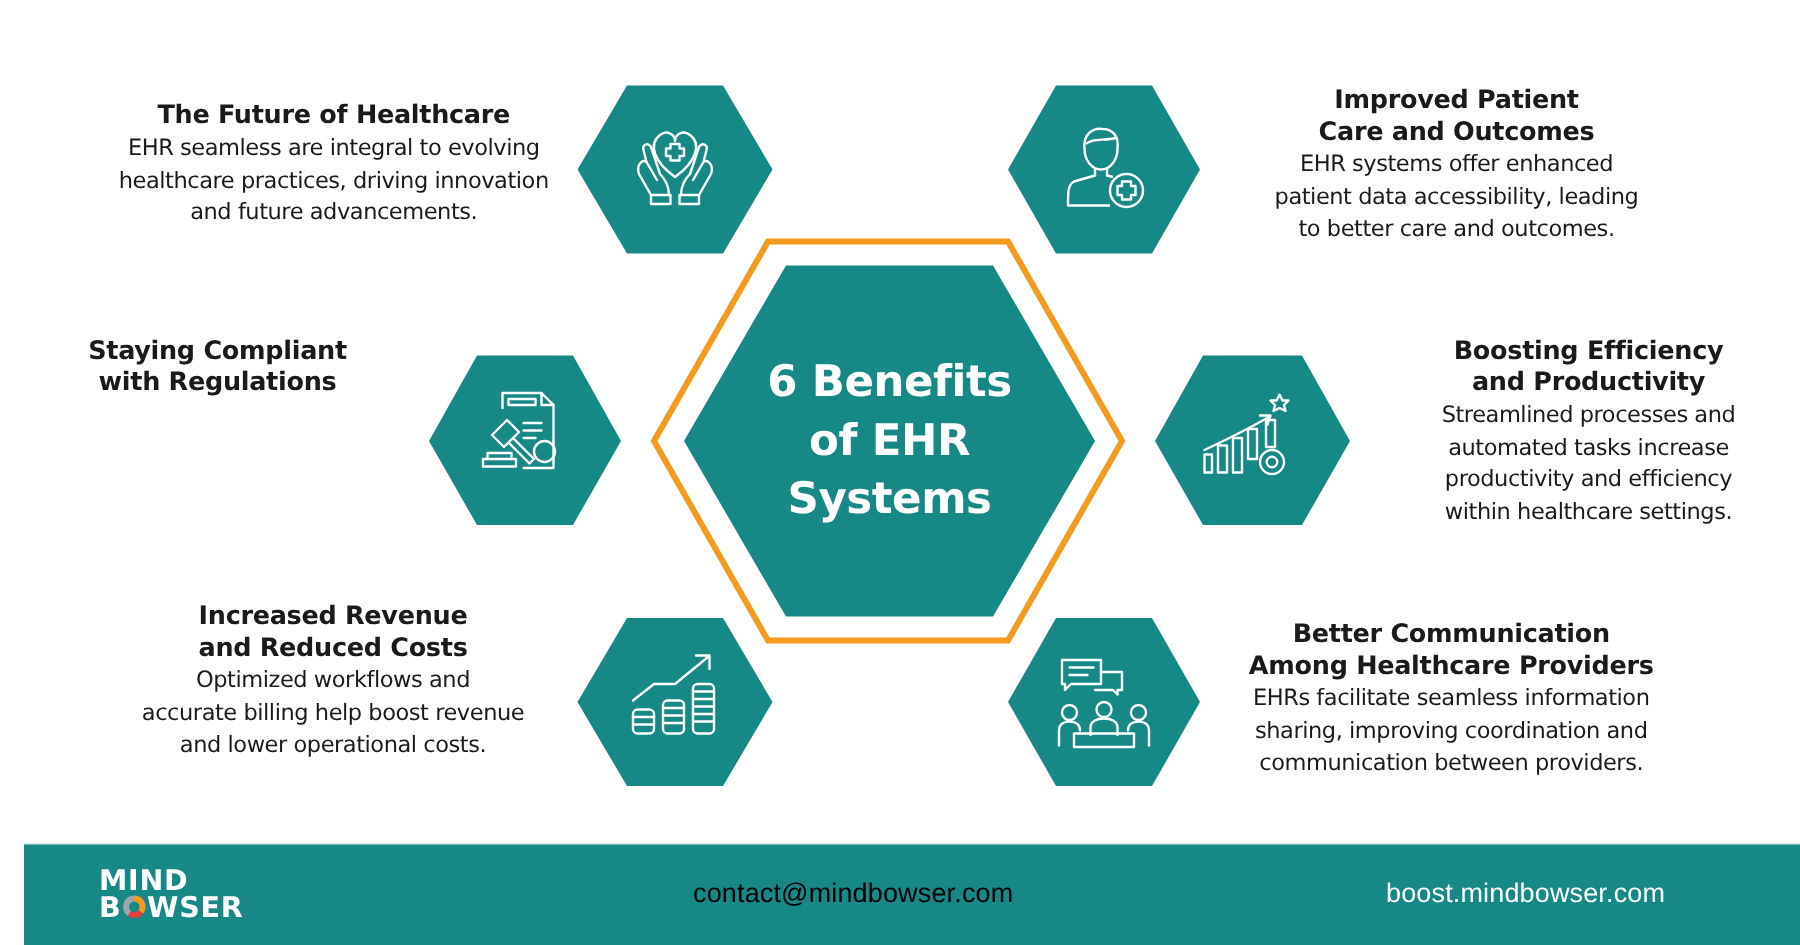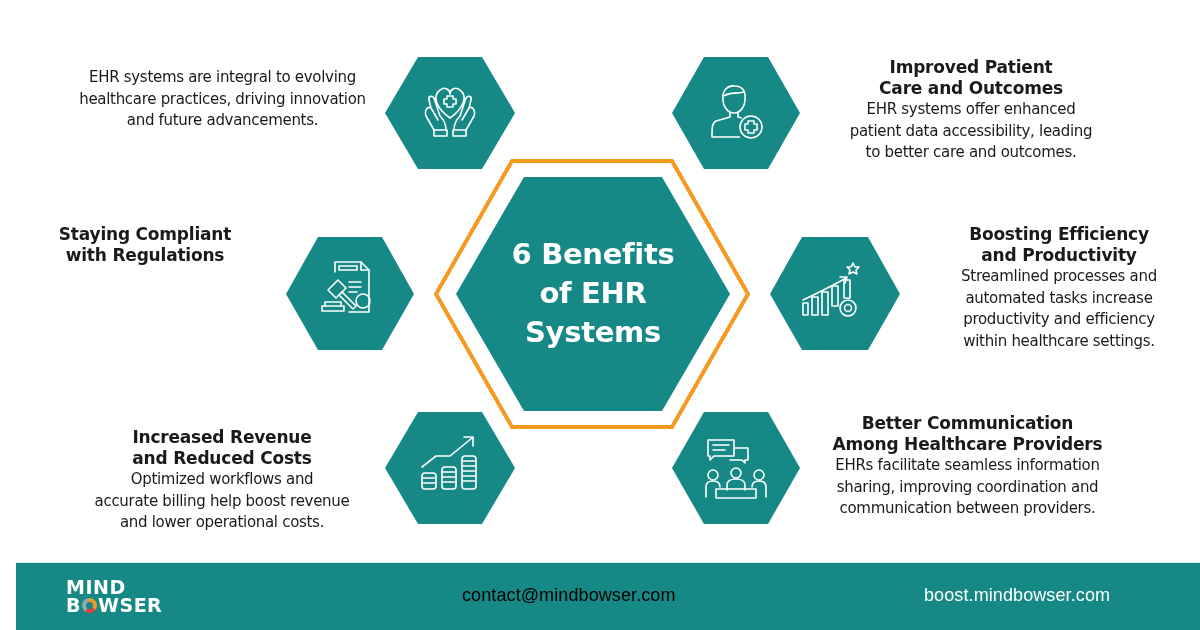--- a/index.html
+++ b/index.html
@@ -116,21 +116,22 @@
         <rect x="716" y="489" width="40" height="9"></rect>
       </g>
     </g>
   </svg>
 
   <div class="center-title">6 Benefits
 of EHR
 Systems</div>
 
   <div class="block" style="left:70px; top:67px; width:305px;">
-    <div class="desc">EHR systems are integral to evolving
+    <div class="title">The Future of Healthcare</div>
+    <div class="desc">EHR seamless are integral to evolving
 healthcare practices, driving innovation
 and future advancements.</div>
   </div>
 
   <div class="block" style="left:826px; top:57px; width:290px;text-align:center;">
     <div class="title">Improved Patient
 Care and Outcomes</div>
     <div class="desc">EHR systems offer enhanced
 patient data accessibility, leading
 to better care and outcomes.</div>
@@ -143,21 +144,21 @@
 
   <div class="block" style="left:934px; top:224px; width:250px;">
     <div class="title">Boosting Efficiency
 and Productivity</div>
     <div class="desc">Streamlined processes and
 automated tasks increase
 productivity and efficiency
 within healthcare settings.</div>
   </div>
 
-  <div class="block" style="left:72px; top:427px; width:300px;">
+  <div class="block" style="left:72px; top:401px; width:300px;">
     <div class="title">Increased Revenue
 and Reduced Costs</div>
     <div class="desc">Optimized workflows and
 accurate billing help boost revenue
 and lower operational costs.</div>
   </div>
 
   <div class="block" style="left:815px; top:413px; width:305px;">
     <div class="title">Better Communication
 Among Healthcare Providers</div>

